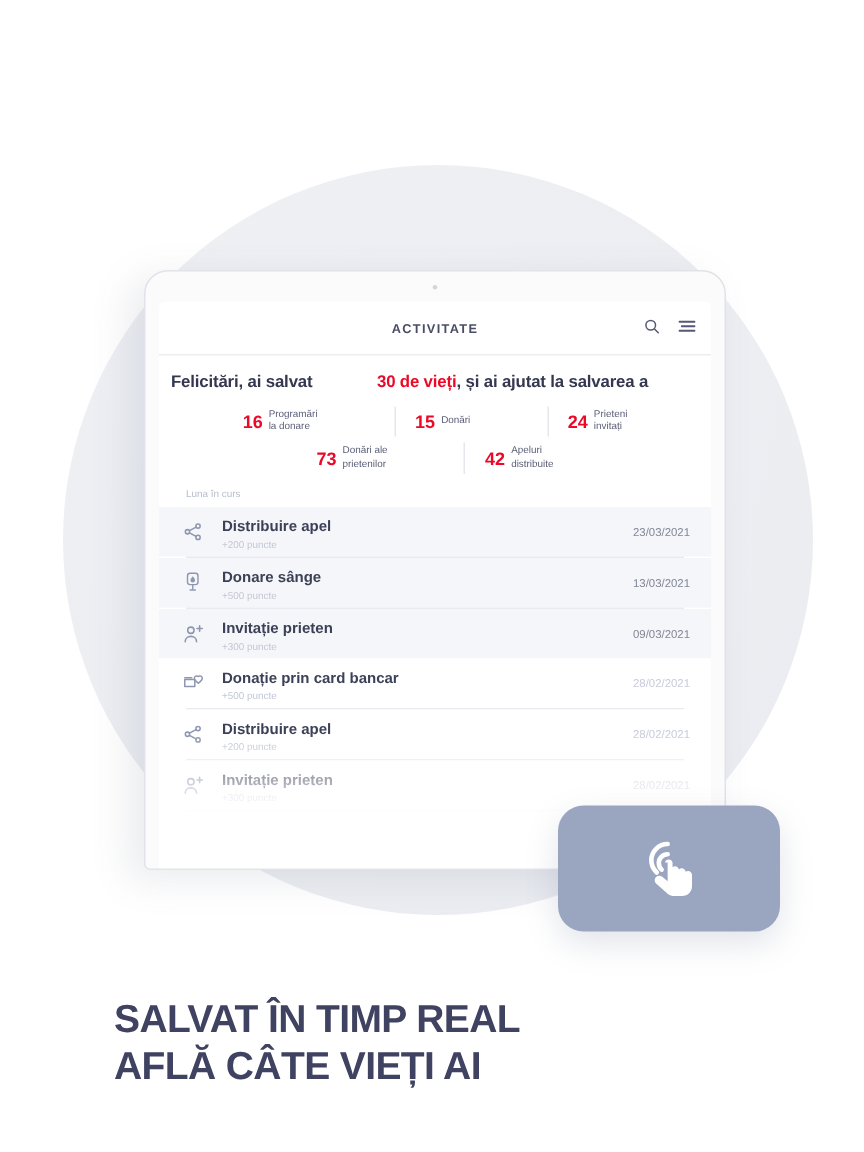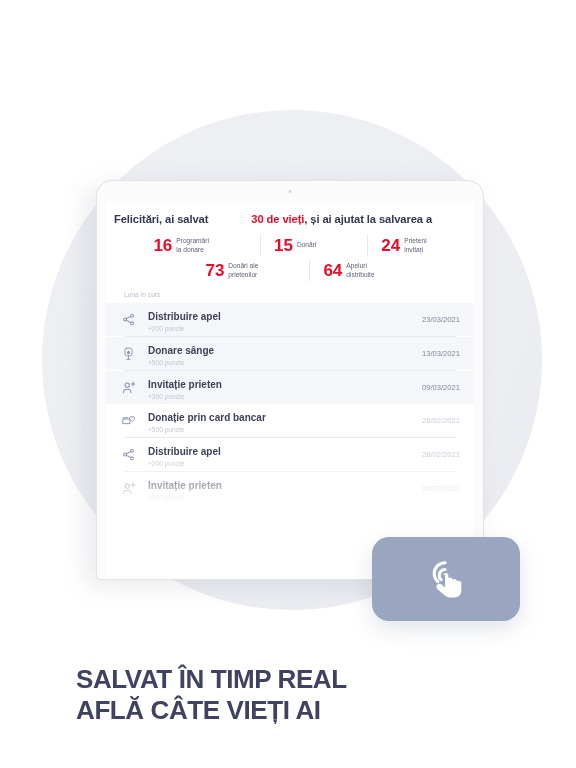--- a/index.html
+++ b/index.html
@@ -62,21 +62,21 @@
   .hero .red{ color:#ec0928;margin-left:40px; }
 
   
   .stats{ padding:10px 0 2px; }
   .stat-row{ display:flex; justify-content:center; align-items:stretch; }
   .stat{
     display:flex; align-items:center; gap:4px;
     padding:2px 13px;
   }
   .stat + .stat{ border-left:1px solid #e6e7ec;margin-left:38px; }
-  .stat-num{ font-size:17px; font-weight:bold; color:#ec0928; line-height:1; }
+  .stat-num{ font-size:12px; font-weight:bold; color:#ec0928; line-height:1; }
   .stat-lbl{ font-size:6.6px; color:#5b5f77; line-height:1.25; text-align:left; }
   .stat-row.second{ margin-top:4px; }
 
   
   .section-label{
     font-size:6.6px; color:#b9bdcc; padding:8px 0 5px 18px;
   }
 
   
   .list{ position:relative; }
@@ -132,20 +132,38 @@
 
 <div class="stage">
 
   <div class="bg-circle"></div>
 
   <div class="tablet">
     <div class="camera-dot"></div>
 
     <div class="screen">
 
+      <div class="appbar">
+        <div class="appbar-title">ACTIVITATE</div>
+        <div class="appbar-actions">
+          <span class="ic">
+            <svg width="11" height="11" viewBox="0 0 24 24" fill="none" stroke="#555a73" stroke-width="2.2" stroke-linecap="round">
+              <circle cx="10.5" cy="10.5" r="7"></circle>
+                <line x1="16" y1="16" x2="21.5" y2="21.5"></line>
+            </svg>
+          </span>
+          <span class="ic">
+            <svg width="12" height="11" viewBox="0 0 24 20" stroke="#555a73" stroke-width="2.4" stroke-linecap="round">
+              <line x1="2" y1="4" x2="22" y2="4"></line>
+                <line x1="5" y1="10" x2="22" y2="10"></line>
+                <line x1="2" y1="16" x2="22" y2="16"></line>
+            </svg>
+          </span>
+        </div>
+      </div>
 
       <div class="hero">
         <span>Felicitări, ai salvat </span><span class="red">30 de vieți</span><span>, și ai ajutat la salvarea a </span><span class="red">112 vieți</span>
       </div>
 
       <div class="stats">
         <div class="stat-row">
           <div class="stat">
             <span class="stat-num">16</span>
             <span class="stat-lbl">
@@ -169,21 +187,21 @@
         </div>
         <div class="stat-row second">
           <div class="stat">
             <span class="stat-num">73</span>
             <span class="stat-lbl">
               <span>Donări ale</span><br>
               <span>prietenilor</span>
             </span>
           </div>
           <div class="stat">
-            <span class="stat-num">64</span>
+            <span class="stat-num">42</span>
             <span class="stat-lbl">
               <span>Apeluri</span><br>
               <span>distribuite</span>
             </span>
           </div>
         </div>
       </div>
 
       <div class="section-label">Luna în curs</div>
 

